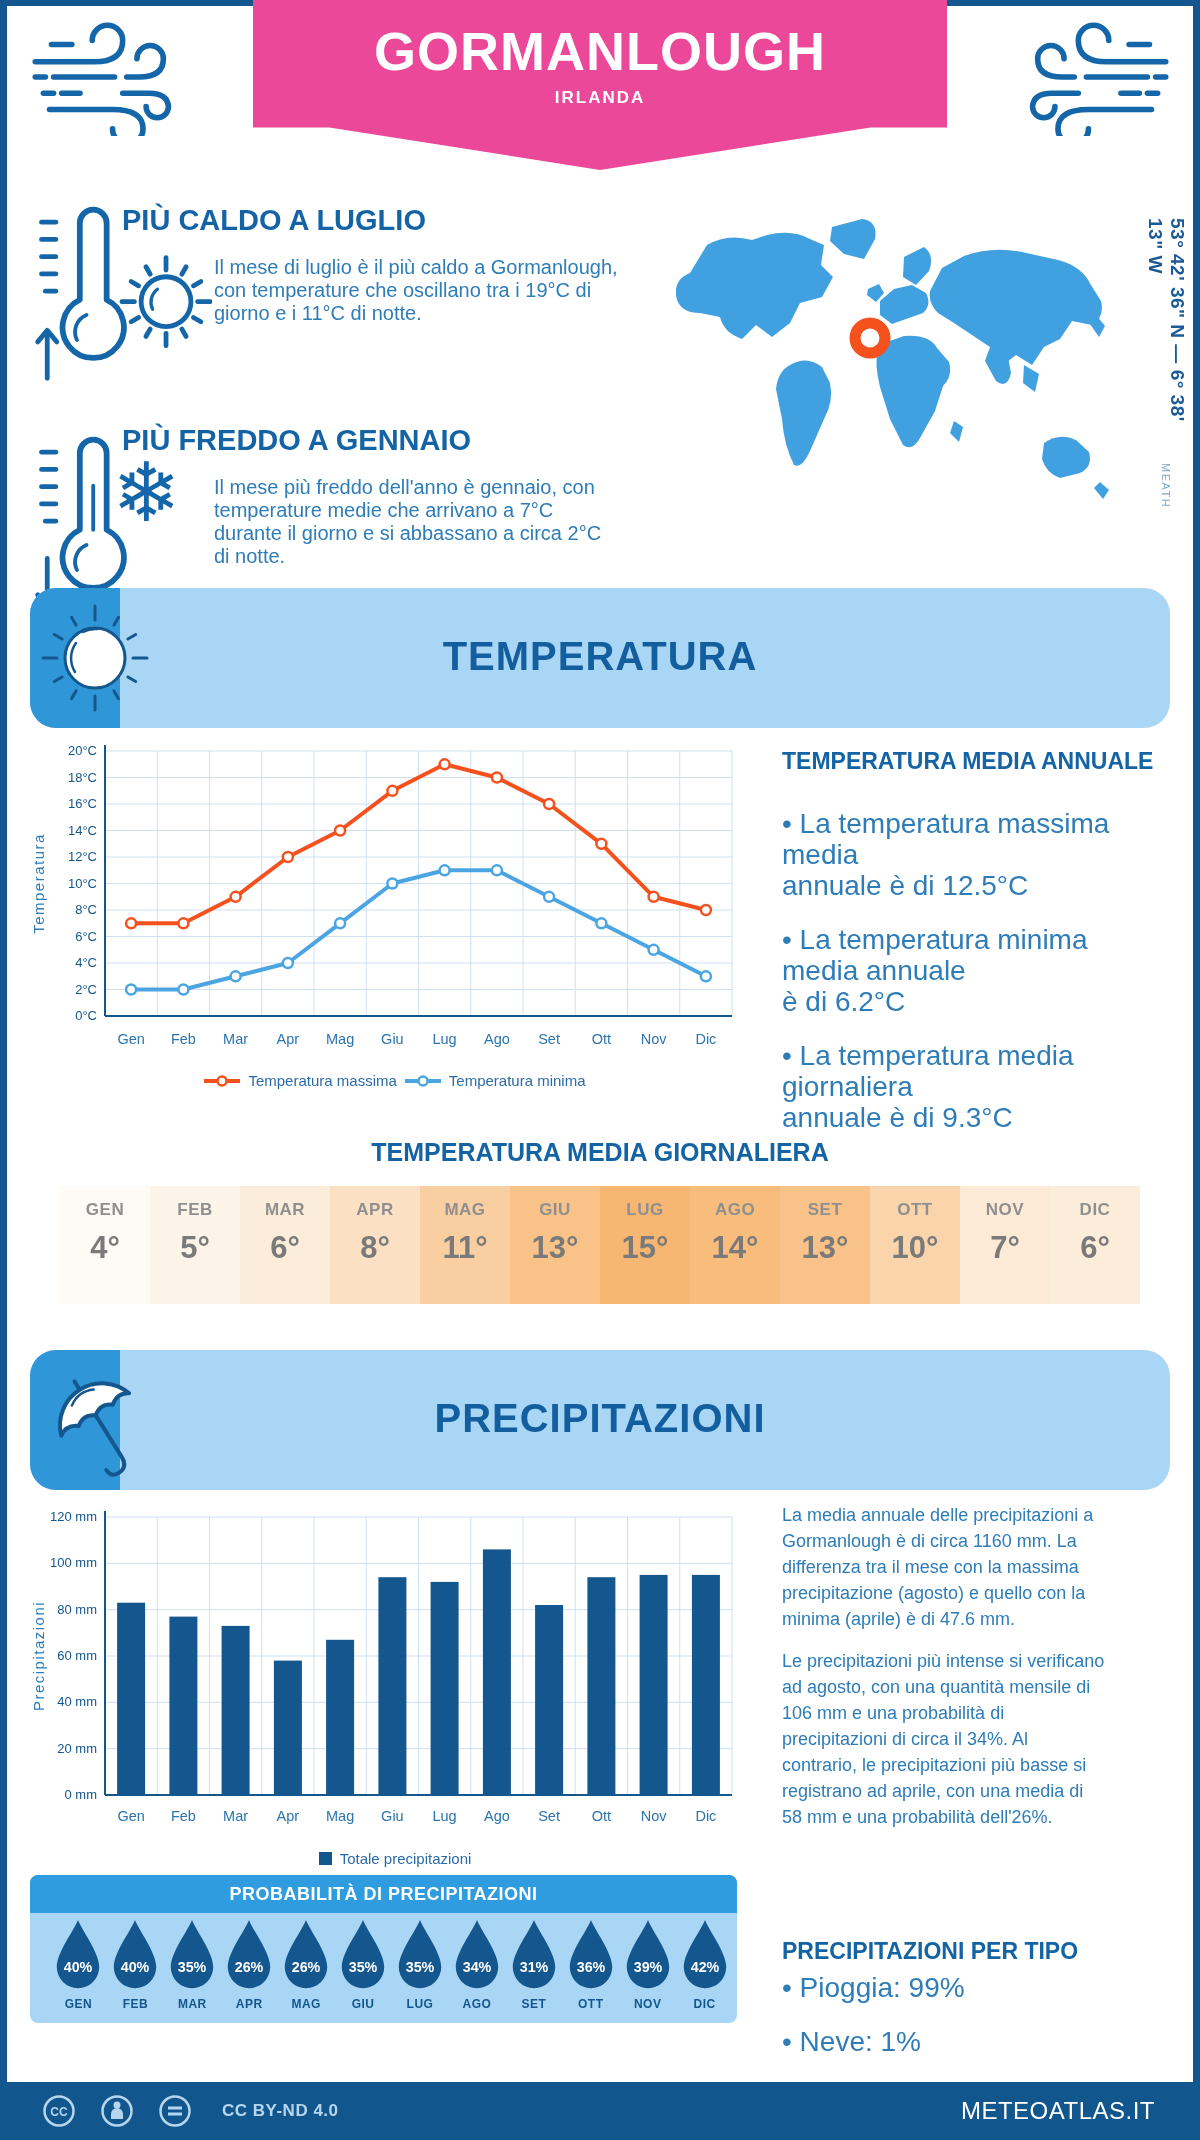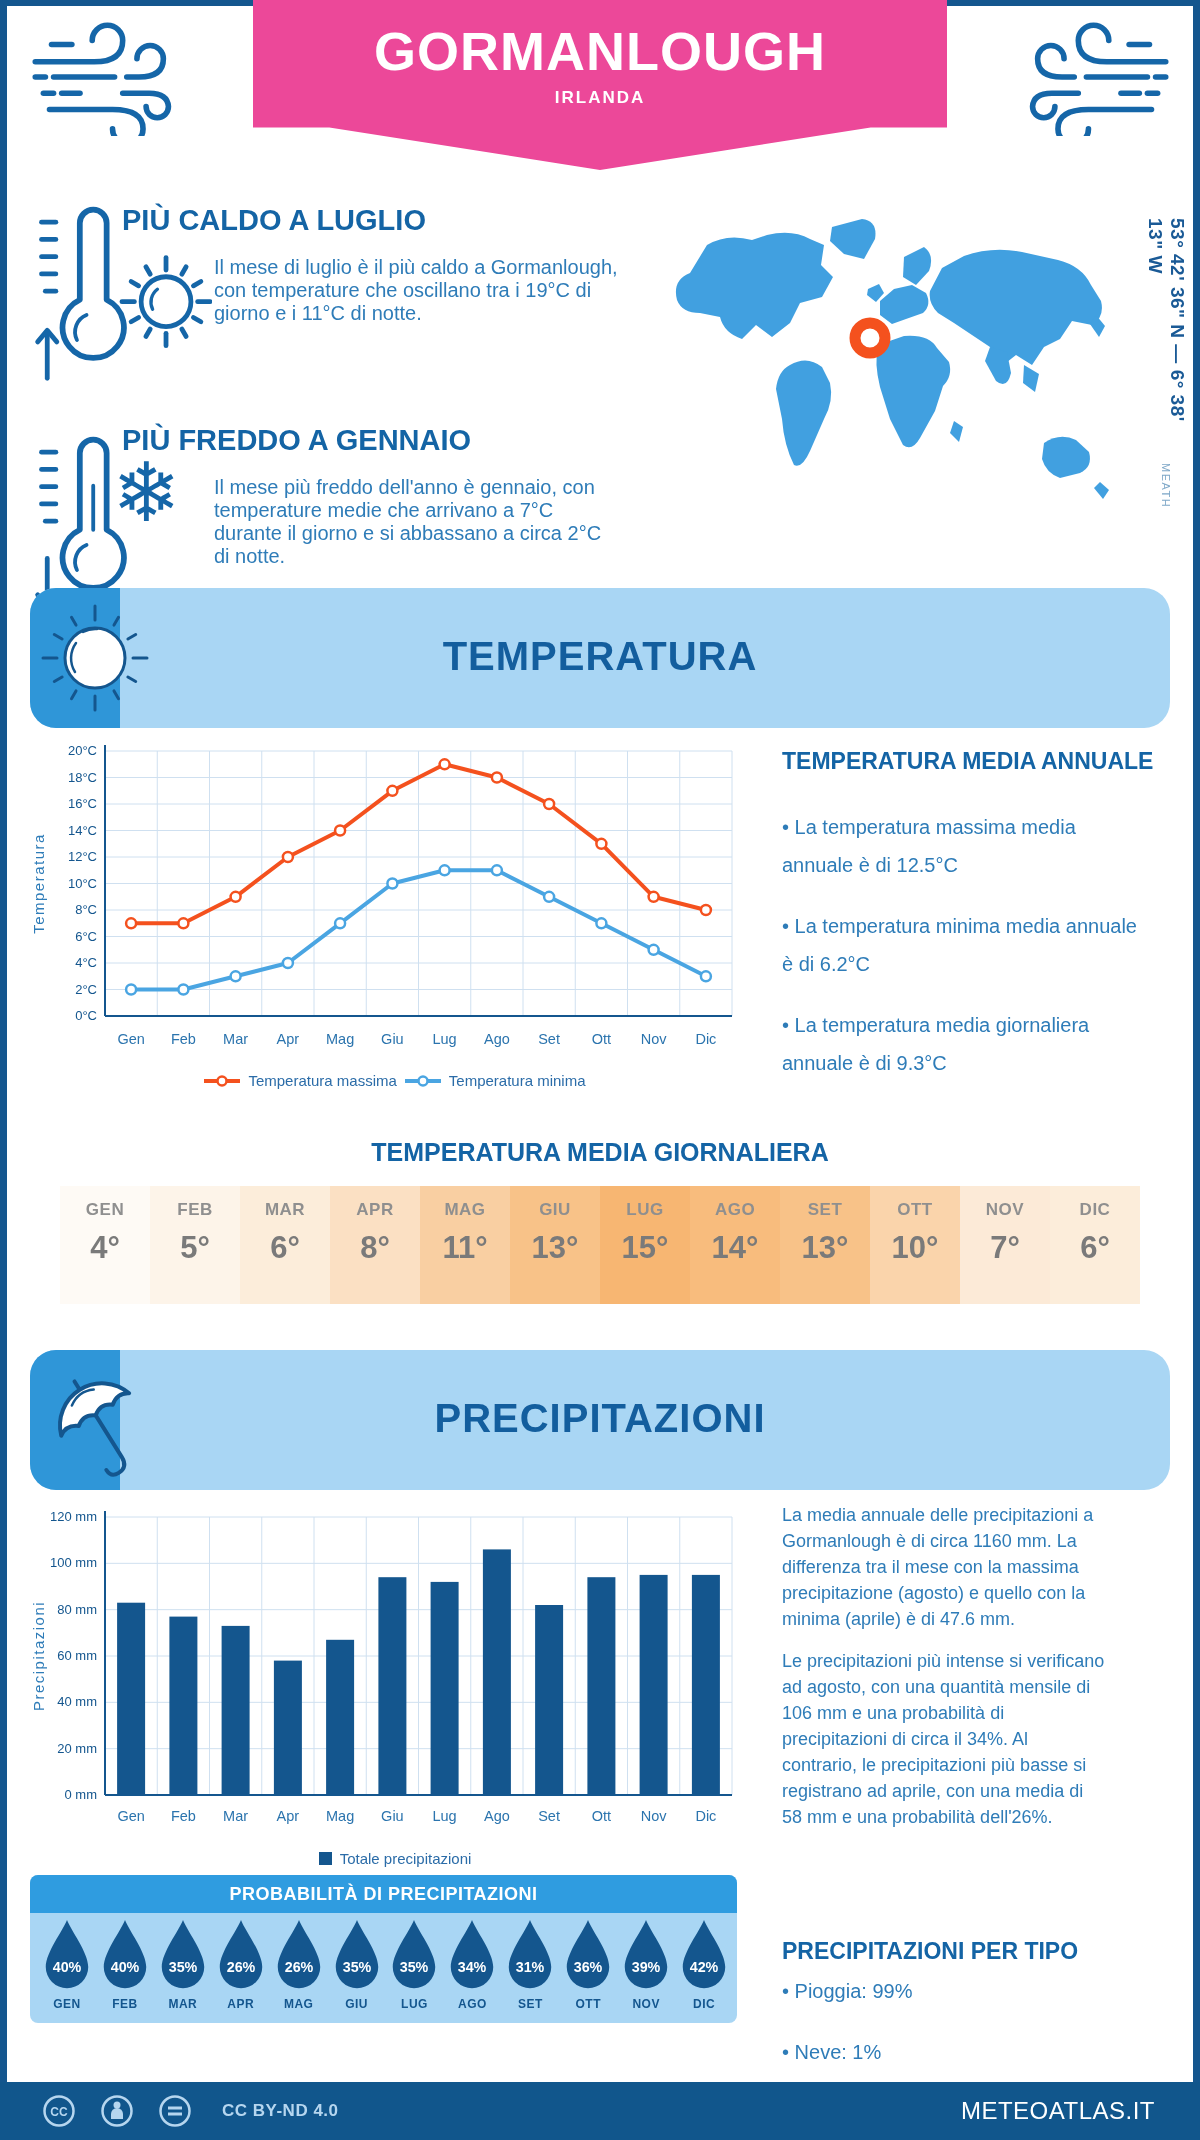--- a/index.html
+++ b/index.html
@@ -16,36 +16,36 @@
   .hl-title{font-size:29px;font-weight:bold;color:#1464a5;}
   .hl-text{font-size:20px;line-height:23px;color:#2e7cb8;white-space:pre-line;}
   .snowflake{font-size:82px;color:#1566a8;line-height:1;}
   
   .section-banner{left:30px;width:1140px;height:140px;background:#a9d6f4;border-radius:26px;}
   .section-icon-sq{width:90px;height:140px;background:#2f96d8;border-radius:26px 0 0 26px;}
   .section-title{width:100%;text-align:center;font-size:40px;font-weight:bold;color:#135e9e;letter-spacing:1px;}
   
   .col-title{font-size:23px;font-weight:bold;color:#1464a5;}
   .bullets{margin:0;padding:0;list-style:none;}
-  .bullets li{font-size:20px;line-height:38px;color:#2e7cb8;margin-bottom:23px;white-space:pre-line;}
+  .bullets li{font-size:28px;line-height:31px;color:#2e7cb8;margin-bottom:23px;white-space:pre-line;}
   .bullets li::before{content:"• ";}
   .para{font-size:18px;line-height:26px;color:#2e7cb8;white-space:pre-line;}
   
   .legend-row{display:flex;justify-content:center;gap:70px;align-items:center;}
   .legend-item{display:flex;align-items:center;gap:8px;font-size:15px;color:#2b6ca8;}
   
   .temp-table{display:flex;}
   .temp-col{width:90px;height:118px;text-align:center;}
   .temp-col .m{display:block;margin-top:14px;font-size:17px;font-weight:bold;color:#8f8f8f;letter-spacing:.5px;}
   .temp-col .v{display:block;margin-top:10px;font-size:31px;font-weight:bold;color:#7a7a7a;}
   
   .prob-panel{left:30px;top:1875px;width:707px;height:148px;background:#a9d6f4;border-radius:8px;}
   .prob-head{height:38px;background:#2f9ce0;border-radius:8px 8px 0 0;display:flex;align-items:center;justify-content:center;
     color:#fff;font-size:18px;font-weight:bold;letter-spacing:.5px;}
-  .prob-cells{display:flex;padding:6px 4px 0 8px;}
+  .prob-cells{display:flex;padding:6px 4px 0 20px;}
   .prob-cell{width:58px;text-align:center;}
   .prob-cell .m{display:block;font-size:12px;font-weight:bold;color:#14568e;margin-top:2px;letter-spacing:.5px;}
   
   .vwrap{writing-mode:vertical-rl;display:flex;}
   .coord-main{font-size:19px;font-weight:bold;color:#1a5a96;letter-spacing:.5px;}
   .coord-region{font-size:11px;color:#7fa8c8;letter-spacing:1.5px;margin-top:4px;}
   
   .footer{left:0;top:2082px;width:1200px;height:58px;background:#11568c;display:flex;align-items:center;}
   .cc-group{display:flex;align-items:center;gap:24px;margin-left:42px;}
   .cc-label{margin-left:6px;color:#b6d6ef;font-size:17px;font-weight:bold;letter-spacing:.5px;}

